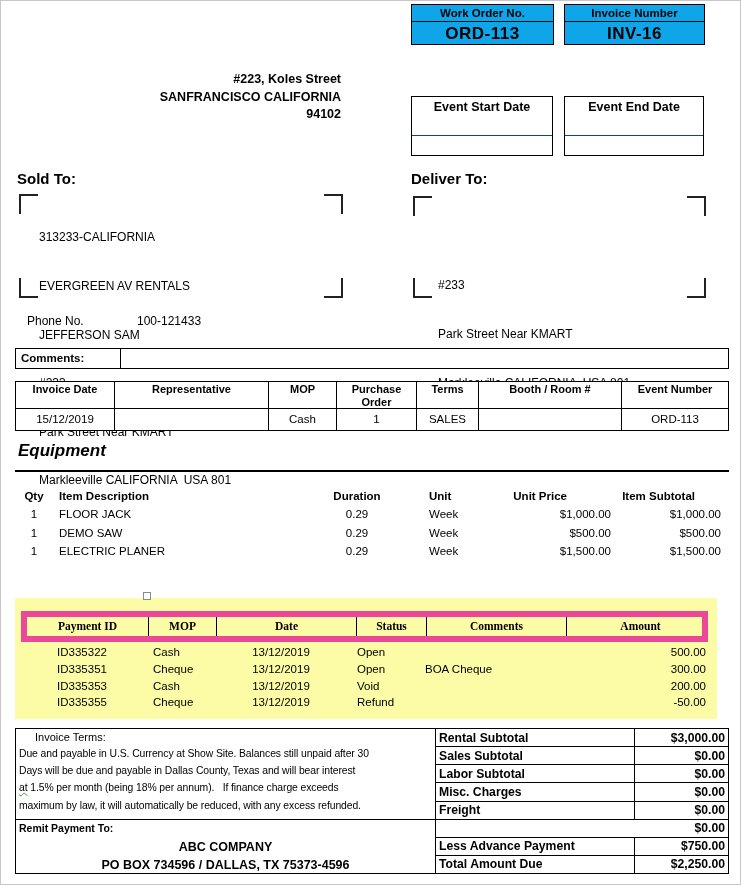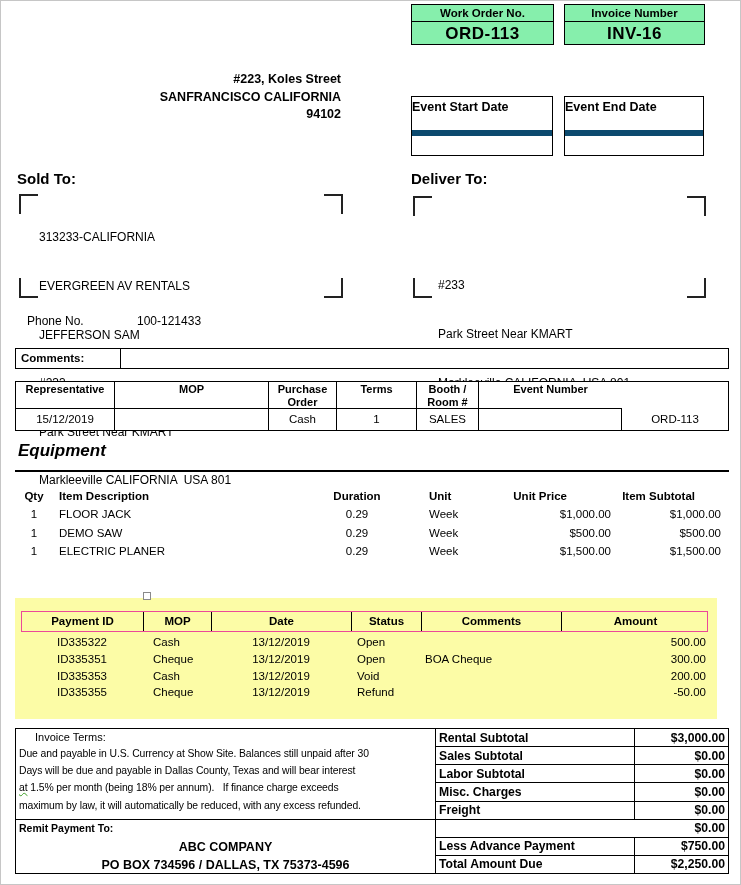--- a/index.html
+++ b/index.html
@@ -5,28 +5,28 @@
   html,body { margin:0; padding:0; background:#fff; }
   .page {
     position:relative; width:741px; height:885px; background:#ffffff;
     border:1px solid #c6c6c6; box-sizing:border-box; overflow:hidden;
     font-family:"Liberation Sans", sans-serif; color:#000;
   }
   .abs { position:absolute; }
   .pre { white-space:pre-wrap; }
 
   
-  .hdr-box { position:absolute; border:1px solid #000; box-sizing:border-box; background:#86efac; }
+  .hdr-box { position:absolute; border:1px solid #000; box-sizing:border-box; background:#0ea5e9; }
   .hdr-box .box-head { height:16px; border-bottom:1px solid #000; font-weight:bold; font-size:11.5px; line-height:16px; text-align:center; }
   .hdr-box .box-val  { height:23px; font-weight:bold; font-size:17px; line-height:23px; text-align:center; letter-spacing:0.5px; }
 
   .company-address { left:30px; top:70px; width:310px; text-align:right; font-weight:bold; font-size:12.5px; line-height:17.5px; }
 
   .evt-box { position:absolute; border:1px solid #000; box-sizing:border-box; background:#fff; }
-  .evt-box .evt-head { height:39px; border-bottom:6px solid #0c4a6e; font-weight:bold; font-size:12.5px; text-align:left; padding-top:3px; box-sizing:border-box; }
+  .evt-box .evt-head { height:39px; border-bottom:1px solid #0c4a6e; font-weight:bold; font-size:12.5px; text-align:center; padding-top:3px; box-sizing:border-box; }
   .evt-box .evt-val { height:18px; }
 
   .party-label { font-size:15px; font-weight:bold; }
 
   .brk { position:absolute; width:17px; height:18px; }
   .brk.tl { border-top:2px solid #222; border-left:2px solid #222; }
   .brk.tr { border-top:2px solid #222; border-right:2px solid #222; }
   .brk.bl { border-bottom:2px solid #222; border-left:2px solid #222; }
   .brk.br { border-bottom:2px solid #222; border-right:2px solid #222; }
 
@@ -59,21 +59,21 @@
   .eq-row .c5 { text-align:right; }
   .eq-head { font-weight:bold; }
   .eq-head .c4 { padding-right:44px; }
   .eq-head .c5 { padding-right:26px; }
 
   .pay-highlight { left:14px; top:597px; width:702px; height:121px; }
   .anchor-square { left:142px; top:591px; width:6px; height:6px; border:1px solid #8a8a8a; background:#fff; box-sizing:content-box; }
 
   .pay-table { left:20px; top:610px; width:687px; }
   .pay-grid { display:grid; grid-template-columns:122px 68px 140px 70px 140px 147px; }
-  .pay-head { border:1px solid #ec4899; box-sizing:border-box; }
+  .pay-head { border:6px solid #ec4899; box-sizing:border-box;font-family:Liberation Serif, serif; }
   .pay-head .ph-cell { height:19px; border-right:1px solid #000; font-weight:bold; font-size:11.5px; line-height:19px; text-align:center; box-sizing:border-box; }
   .pay-head .ph-cell:last-child { border-right:none; }
   .pay-body { margin-top:2px; }
   .pay-row { line-height:16.8px; font-size:11.5px; }
   .pay-row .p0 { text-align:center; }
   .pay-row .p1 { padding-left:10px; }
   .pay-row .p2 { text-align:center; }
   .pay-row .p3 { padding-left:6px; }
   .pay-row .p4 { padding-left:4px; }
   .pay-row .p5 { text-align:right; padding-right:2px; }
@@ -152,20 +152,21 @@
   <div class="abs phone-row" style="left:26px; top:313px;">Phone No.</div>
   <div class="abs phone-row" style="left:136px; top:313px;">100-121433</div>
 
   <div class="abs comments-box">
     <div class="c-label">Comments:</div>
     <div class="c-input"></div>
   </div>
 
   <div class="abs oi-table">
     <div class="oi-row oi-head">
+      <div class="oi-cell">Invoice Date</div>
       <div class="oi-cell">Representative</div>
       <div class="oi-cell">MOP</div>
       <div class="oi-cell">Purchase Order</div>
       <div class="oi-cell">Terms</div>
       <div class="oi-cell">Booth / Room #</div>
       <div class="oi-cell">Event Number</div>
     </div>
     <div class="oi-row oi-body">
       <div class="oi-cell">15/12/2019</div>
       <div class="oi-cell"></div>

